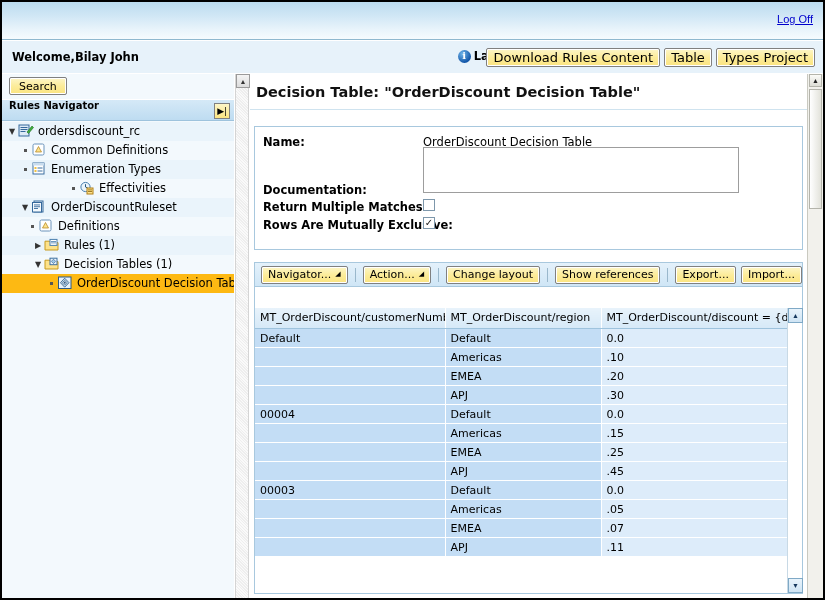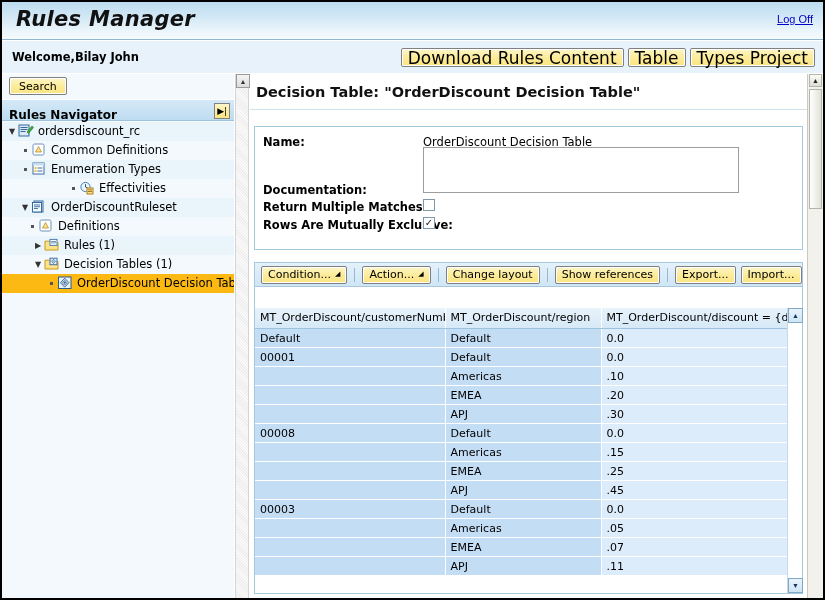--- a/index.html
+++ b/index.html
@@ -74,21 +74,21 @@
     padding: 1px 6px;
     height: 18px;
     cursor: pointer;
     white-space: nowrap;
     box-shadow: inset 0 0 0 1px #ffffff;
   }
   .topbtns {
     position: absolute; right: 8px; top: 7px;
     display: flex; gap: 4px; align-items: center;
   }
-  .topbtns .btn { height: 19px; font-size: 17px; }
+  .topbtns .btn { height: 19px; font-size: 13px; }
 
   
   .leftpanel {
     position: absolute; left: 0; top: 72px; width: 233px; bottom: 0;
     background: #f3f9fd;
     border-right: 1px solid #ffffff;
     overflow: hidden;
   }
   .searchrow {
     position: absolute; left: 0; top: 0; width: 233px; height: 25px;
@@ -96,22 +96,22 @@
   }
   .searchrow .btn { position: absolute; left: 7px; top: 3px; height: 18px; padding: 1px 9px; }
 
   .navheader {
     position: absolute; left: 0; top: 25px; width: 233px; height: 22px;
     background: linear-gradient(to bottom, #d5e9f7 0%, #bedcf1 100%);
     border-top: 1px solid #ffffff;
     border-bottom: 1px solid #9ec3dd;
   }
   .navheader-label {
-    position: absolute; left: 7px; top: 8px;
-    font-size: 12px; font-weight: bold; color: #000000;
+    position: absolute; left: 7px; top: 0;
+    font-size: 10px; font-weight: bold; color: #000000;
     font-family: "DejaVu Sans", sans-serif;
   }
   .navheader-toggle {
     position: absolute; right: 5px; top: 3px;
     width: 16px; height: 16px;
     background: linear-gradient(to bottom, #fdf6c8, #fbe480);
     border: 1px solid #808080;
     display: flex; align-items: center; justify-content: center;
     font-size: 9px; color: #000; cursor: pointer;
     line-height: 1;
@@ -299,21 +299,20 @@
     position: absolute; left: 0; bottom: 0; width: 233px; height: 10px;
     background: #f3f9fd;
   }
 </style>
 </head>
 <body>
 
 <div id="app">
 
   <div class="titlebar">
-    <div class="app-title">Rules Manager</div>
     <div class="logoff">Log Off</div>
   </div>
 
   <div class="welcomebar">
     <div class="welcome-text">Welcome,Bilay John</div>
 
     <div class="version-wrap">
       <div class="info-icon">i</div>
       <div class="version-text">Latest Version</div>
     </div>
@@ -478,21 +477,21 @@
         <div class="cbox" style="top:72px;" id="cb-multi"></div>
 
         <div class="gi-label" style="top:91px;">Rows Are Mutually Exclusive:</div>
         <div class="cbox" style="top:90px;" id="cb-excl">✓</div>
       </div>
     </div>
 
     <div class="panel" id="table-panel">
       <div class="tbar">
         <div class="btn">
-          <span>Condition...</span>
+          <span>Navigator...</span>
           <span class="caret">◢</span>
         </div>
         <div class="vsep"></div>
         <div class="btn">
           <span>Action...</span>
           <span class="caret">◢</span>
         </div>
         <div class="vsep"></div>
         <div class="btn">Change layout</div>
         <div class="vsep"></div>
@@ -516,41 +515,36 @@
               <th>MT_OrderDiscount/discount = {double}</th>
             </tr>
           </thead>
           <tbody id="dt-body">
               <tr>
                 <td class="c1">Default</td>
                 <td class="c2">Default</td>
                 <td class="c3">0.0</td>
               </tr>
               <tr>
-                <td class="c1">00001</td>
-                <td class="c2">Default</td>
-                <td class="c3">0.0</td>
-              </tr>
-              <tr>
                 <td class="c1"></td>
                 <td class="c2">Americas</td>
                 <td class="c3">.10</td>
               </tr>
               <tr>
                 <td class="c1"></td>
                 <td class="c2">EMEA</td>
                 <td class="c3">.20</td>
               </tr>
               <tr>
                 <td class="c1"></td>
                 <td class="c2">APJ</td>
                 <td class="c3">.30</td>
               </tr>
               <tr>
-                <td class="c1">00008</td>
+                <td class="c1">00004</td>
                 <td class="c2">Default</td>
                 <td class="c3">0.0</td>
               </tr>
               <tr>
                 <td class="c1"></td>
                 <td class="c2">Americas</td>
                 <td class="c3">.15</td>
               </tr>
               <tr>
                 <td class="c1"></td>

